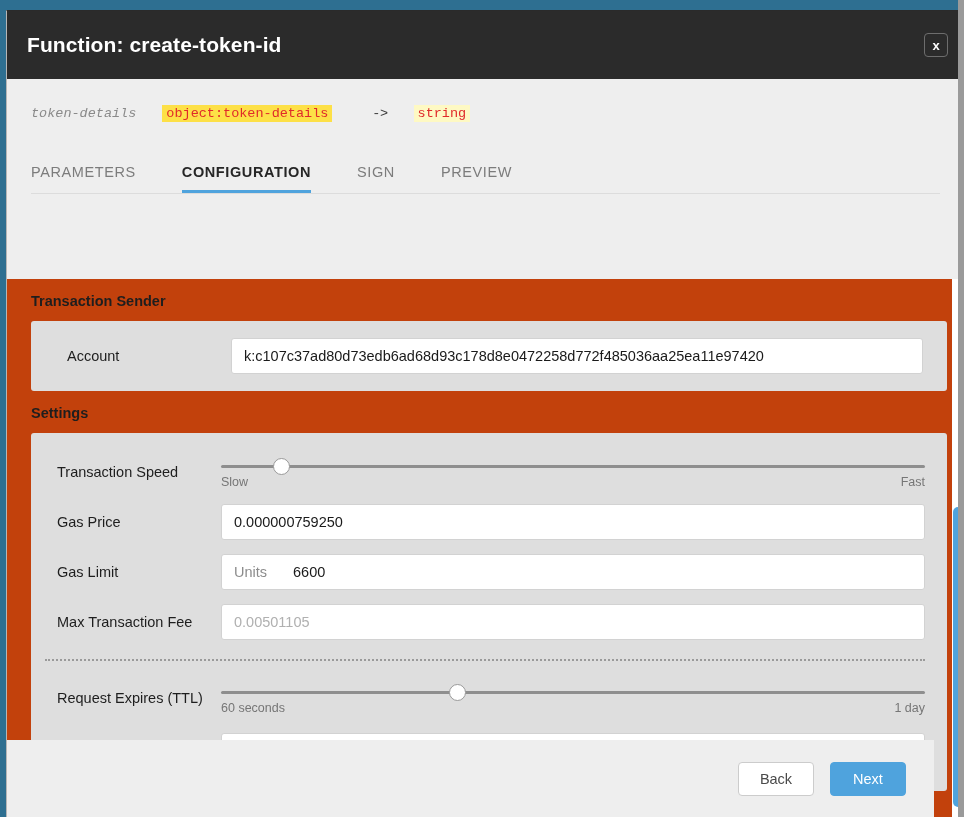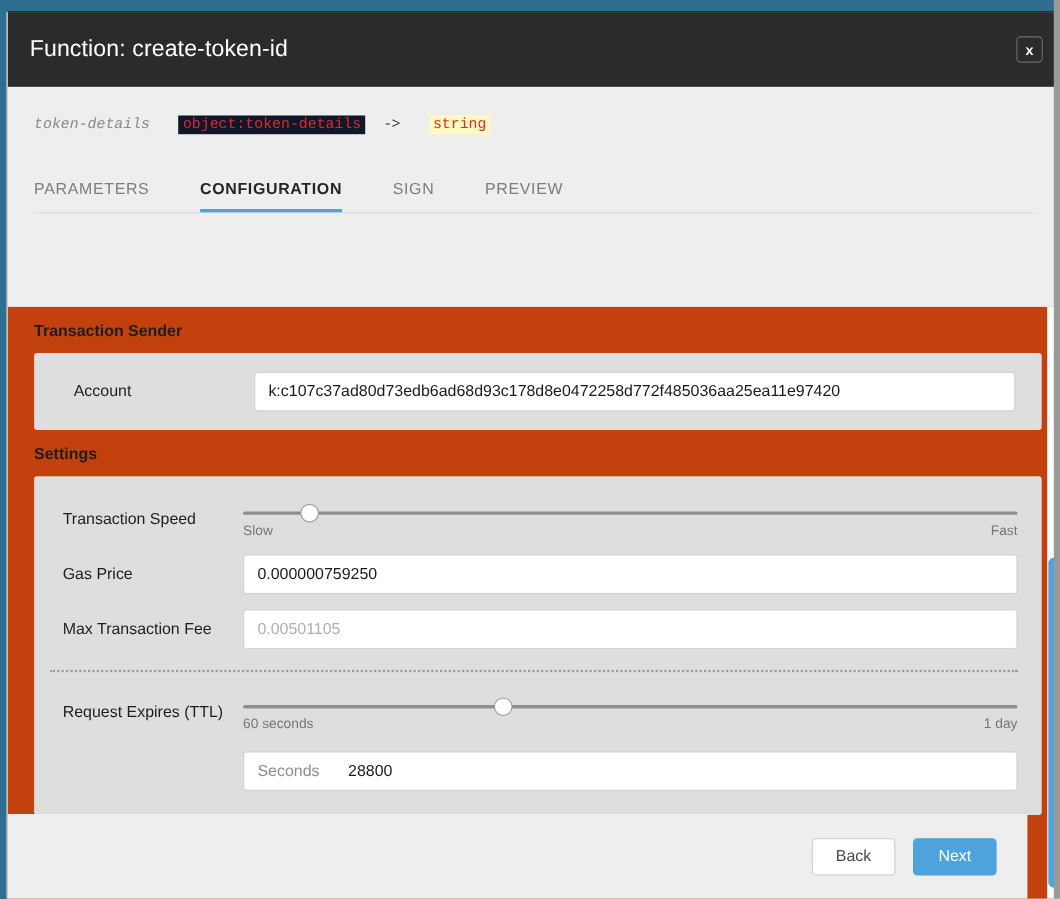--- a/index.html
+++ b/index.html
@@ -36,21 +36,21 @@
     height: 68px;
     background: #2b2b2b;
     display: flex;
     align-items: center;
     justify-content: space-between;
     padding: 0 16px 0 20px;
   }
   .modal-title {
     color: #ffffff;
     font-size: 21px;
-    font-weight: normal;
+    font-weight: bold;
     letter-spacing: 0.1px;
     white-space: nowrap;
   }
   .close-btn {
     width: 24px; height: 24px;
     border: 1px solid #6d6d6d;
     border-radius: 4px;
     background: transparent;
     color: #ffffff;
     font-size: 13px;
@@ -81,23 +81,23 @@
     gap: 12px;
     white-space: nowrap;
   }
   .sig-arg {
     color: #8a8a8a;
     font-style: italic;
     margin-right: 14px;
   }
   .sig-type {
     color: #e02a2a;
-    background: #0f172a;
+    background: #fde047;
     padding: 1px 4px;
-    margin-right: 4px;
+    margin-right: 28px;
   }
   .sig-arrow {
     color: #3b3b3b;
     margin-right: 14px;
     letter-spacing: -0.5px;
   }
   .sig-ret {
     color: #e02a2a;
     background: #fef9c3;
     padding: 1px 4px;
@@ -389,20 +389,27 @@
                   <span>Fast</span>
                 </div>
               </div>
             </div>
 
             <div class="row">
               <div class="row-label">Gas Price</div>
               <div class="field">0.000000759250</div>
             </div>
 
+            <div class="row">
+              <div class="row-label">Gas Limit</div>
+              <div class="field">
+                <span class="unit-prefix">Units</span>
+                <span class="unit-value">6600</span>
+              </div>
+            </div>
 
             <div class="row">
               <div class="row-label">Max Transaction Fee</div>
               <div class="field placeholder">0.00501105</div>
             </div>
 
             <div class="divider-dotted"></div>
 
             <div class="row">
               <div class="row-label">Request Expires (TTL)</div>

